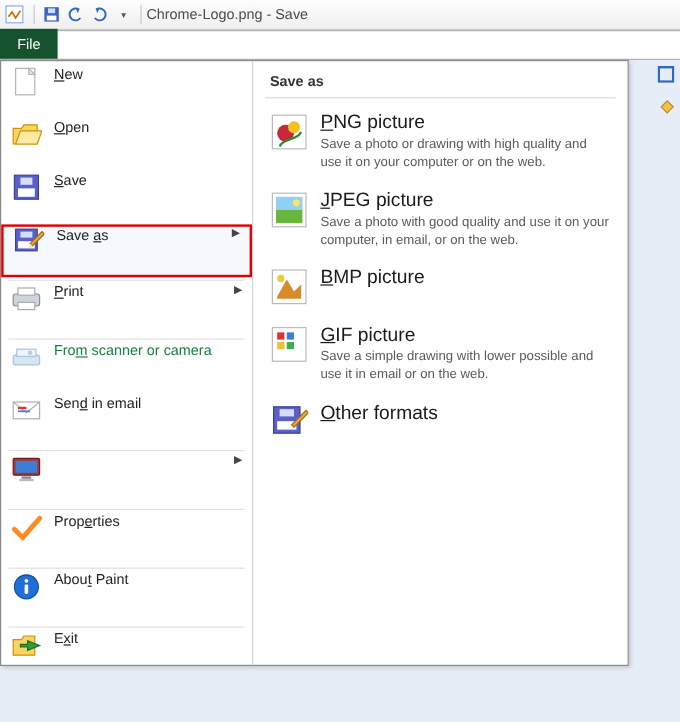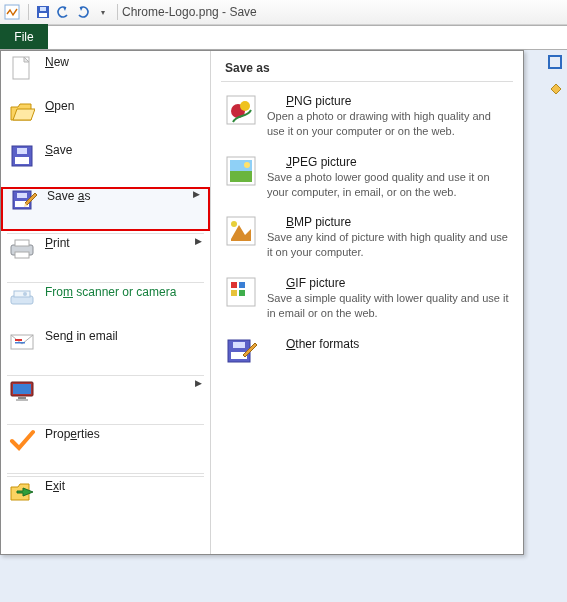--- a/index.html
+++ b/index.html
@@ -21,21 +21,21 @@
 .menu-item .expand { position: absolute; right: 8px; font-size: 9px; color: #444; }
 .menu-sep { height: 1px; background: #e0e0e0; margin: 2px 6px; }
 .menu-item.highlight { border: 2px solid #e20000; height: 44px; }
 .menu-item .ul { text-decoration: underline; }
 
 .right-col { flex: 1; padding: 8px 10px; }
 .right-header { font-size: 12px; font-weight: 600; color: #333; margin: 2px 4px 6px; }
 .right-sep { height: 1px; background: #dcdcdc; margin-bottom: 6px; }
 .fmt { display: flex; padding: 6px 4px 10px; cursor: pointer; }
 .fmt .f-icon { width: 32px; height: 32px; margin-right: 10px; flex-shrink: 0; }
-.fmt .f-title { font-size: 12px; color: #1a1a1a; margin-left: 19px; }
+.fmt .f-title { font-size: 16px; color: #1a1a1a; }
 .fmt .f-title .ul { text-decoration: underline; }
 .fmt .f-desc { font-size: 11px; color: #5a5a5a; line-height: 1.35; margin-top: 1px; }
 
 .right-side { position: absolute; top: 50px; left: 547px; width: 52px; }
 .side-tool { height: 24px; display: flex; align-items: center; font-size: 11px; color: #555; cursor: pointer; margin-bottom: 2px; }
 .side-tool .st-icon { width: 16px; height: 16px; margin-right: 4px; display: flex; align-items: center; justify-content: center; }
 
 
 svg { display: block; }
 </style>
@@ -186,20 +186,30 @@
       <span class="mi-icon">
         <svg width="26" height="22">
             <path d="M3 12 L10 19 L24 3" stroke="#ff8a1e" stroke-width="4" fill="none" stroke-linecap="round"></path>
           </svg>
       </span>
       <span>Prop<span class="ul">e</span>rties</span>
     </div>
 
     <div class="menu-sep"></div>
 
+    <div class="menu-item">
+      <span class="mi-icon">
+        <svg width="24" height="24">
+            <circle cx="12" cy="12" r="10" fill="#1f6fd6" stroke="#0d4fa7"></circle>
+            <circle cx="12" cy="7" r="1.6" fill="#fff"></circle>
+            <rect x="10.5" y="10" width="3" height="8" rx="1.2" fill="#fff"></rect>
+          </svg>
+      </span>
+      <span>Abou<span class="ul">t</span> Paint</span>
+    </div>
 
     <div class="menu-sep"></div>
 
     <div class="menu-item">
       <span class="mi-icon">
         <svg width="26" height="24">
             <path d="M2 7 L9 7 L11 4 L20 4 L20 20 L2 20 Z" fill="#fbd361" stroke="#c8930a"></path>
             <path d="M14 8 L24 12 L14 16 L14 13 L8 13 L8 11 L14 11 Z" fill="#2f9e3a" stroke="#1d6f27"></path>
           </svg>
       </span>
@@ -216,66 +226,65 @@
       <div class="f-icon">
         <svg width="32" height="32">
             <rect x="2" y="2" width="28" height="28" fill="#fff" stroke="#bbb"></rect>
             <circle cx="13" cy="17" r="7" fill="#c7283a"></circle>
             <circle cx="20" cy="12" r="5" fill="#efc21f"></circle>
             <path d="M8 28 C12 20 22 24 26 16" stroke="#2f8a3b" stroke-width="2" fill="none"></path>
           </svg>
       </div>
       <div>
         <div class="f-title"><span class="ul">P</span>NG picture</div>
-        <div class="f-desc">Open a photo or drawing with high quality and use it on your computer or on the web.</div>
+        <div class="f-desc">Save a photo or drawing with high quality and use it on your computer or on the web.</div>
       </div>
     </div>
 
     <div class="fmt">
       <div class="f-icon">
         <svg width="32" height="32">
             <rect x="2" y="2" width="28" height="28" fill="#fff" stroke="#bbb"></rect>
             <rect x="5" y="15" width="22" height="12" fill="#6ab53e"></rect>
             <rect x="5" y="5" width="22" height="11" fill="#8fd0f6"></rect>
             <circle cx="22" cy="10" r="3" fill="#ffe26a"></circle>
           </svg>
       </div>
       <div>
         <div class="f-title"><span class="ul">J</span>PEG picture</div>
-        <div class="f-desc">Save a photo lower good quality and use it on your computer, in email, or on the web.</div>
+        <div class="f-desc">Save a photo with good quality and use it on your computer, in email, or on the web.</div>
       </div>
     </div>
 
     <div class="fmt">
       <div class="f-icon">
         <svg width="32" height="32">
             <rect x="2" y="2" width="28" height="28" fill="#fff" stroke="#bbb"></rect>
             <path d="M6 24 L14 10 L20 20 L26 14 L26 26 L6 26 Z" fill="#d88b2a"></path>
             <circle cx="9" cy="9" r="3" fill="#e7cf3a"></circle>
           </svg>
       </div>
       <div>
         <div class="f-title"><span class="ul">B</span>MP picture</div>
-        <div class="f-desc">Save any kind of picture with high quality and use it on your computer.</div>
       </div>
     </div>
 
     <div class="fmt">
       <div class="f-icon">
         <svg width="32" height="32">
             <rect x="2" y="2" width="28" height="28" fill="#fff" stroke="#bbb"></rect>
             <rect x="6" y="6" width="6" height="6" fill="#d33"></rect>
             <rect x="14" y="6" width="6" height="6" fill="#3a7fd5"></rect>
             <rect x="6" y="14" width="6" height="6" fill="#e7c23a"></rect>
             <rect x="14" y="14" width="6" height="6" fill="#3fae4c"></rect>
           </svg>
       </div>
       <div>
         <div class="f-title"><span class="ul">G</span>IF picture</div>
-        <div class="f-desc">Save a simple quality with lower quality and use it in email or on the web.</div>
+        <div class="f-desc">Save a simple drawing with lower possible and use it in email or on the web.</div>
       </div>
     </div>
 
     <div class="fmt">
       <div class="f-icon">
         <svg width="32" height="32">
             <rect x="3" y="3" width="22" height="22" fill="#5a60c7" stroke="#3a3f9a"></rect>
             <rect x="6" y="15" width="16" height="7" fill="#fff"></rect>
             <rect x="8" y="5" width="12" height="6" fill="#d7ddff"></rect>
             <path d="M18 18 L30 6 L32 8 L20 20 Z" fill="#e9a43a" stroke="#9c6a10"></path>

